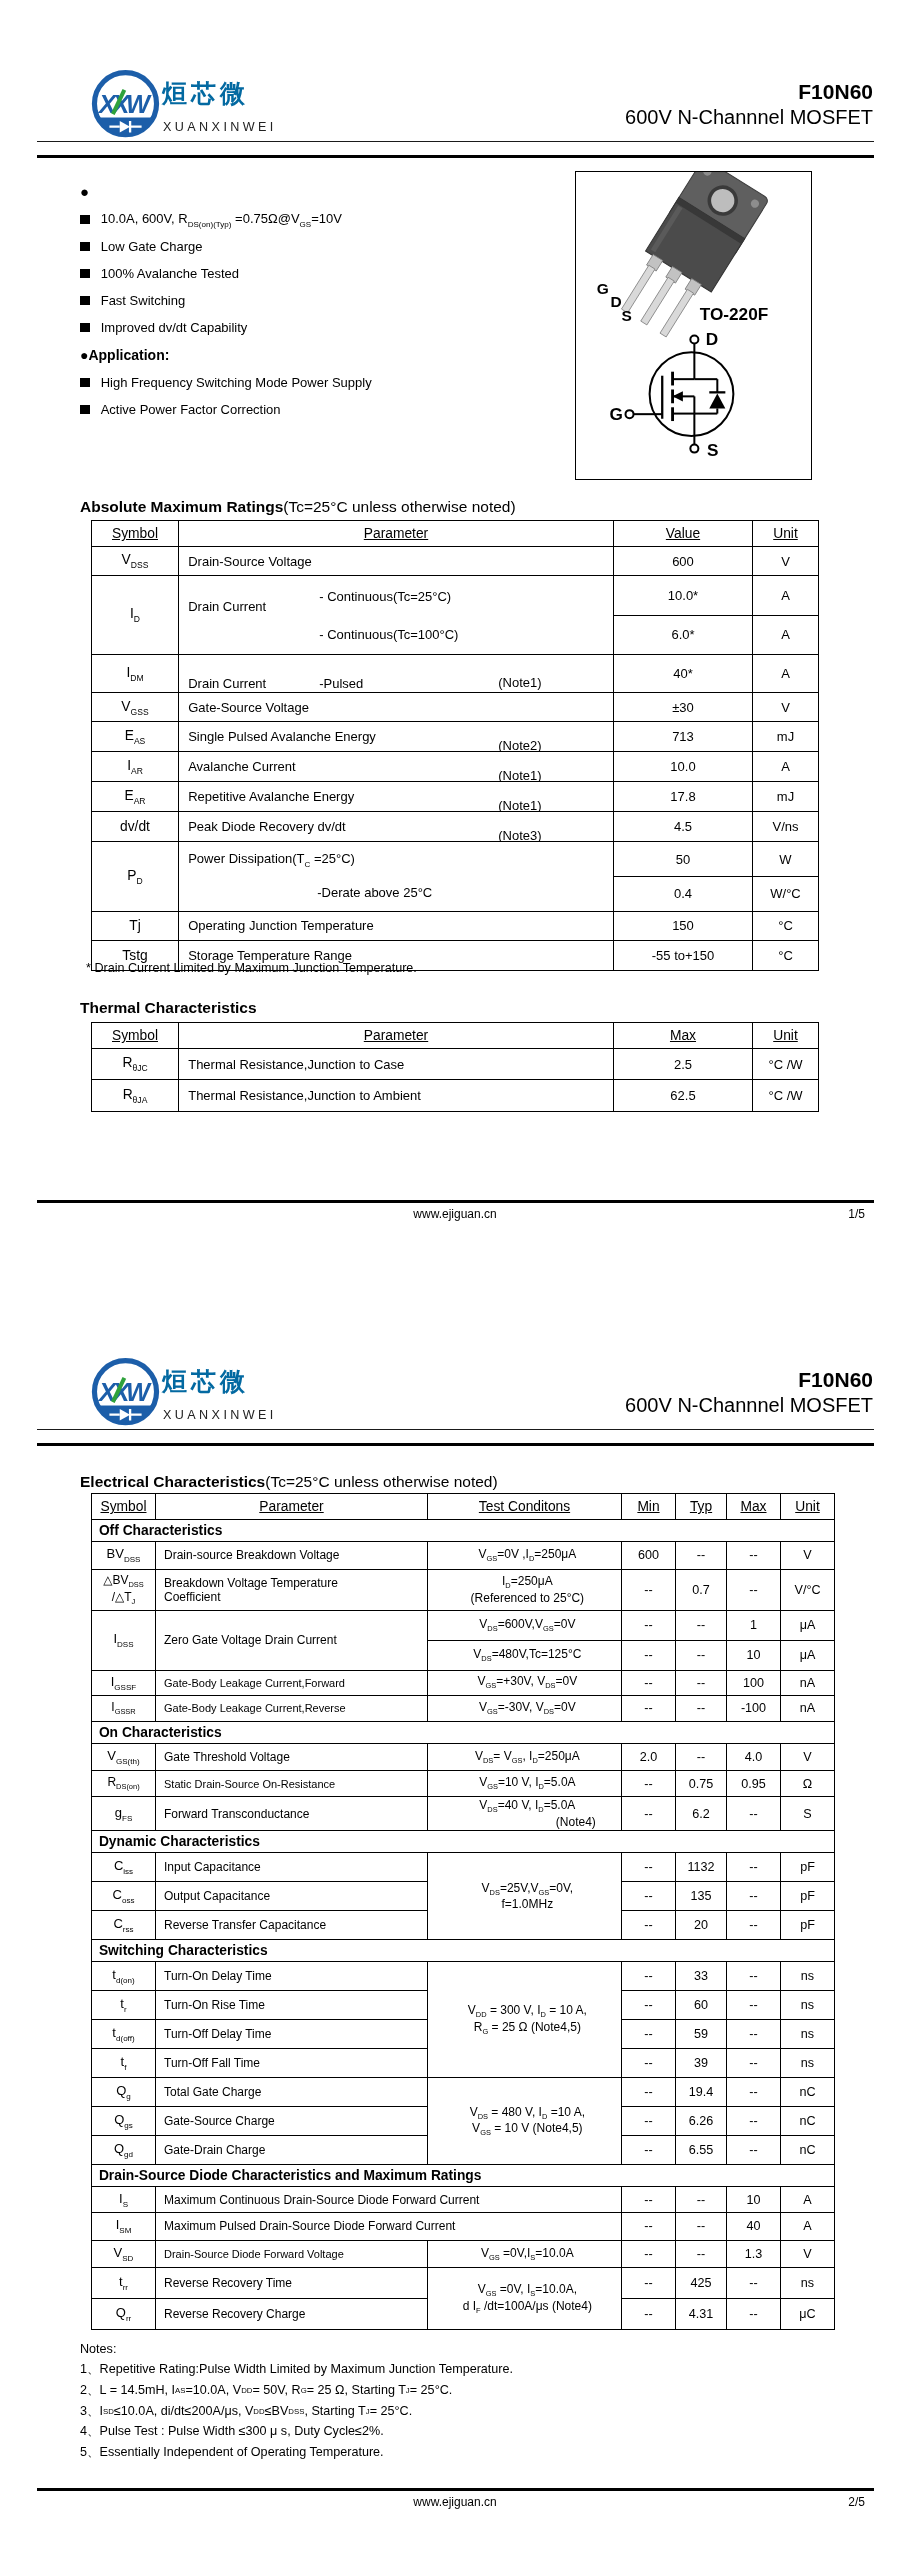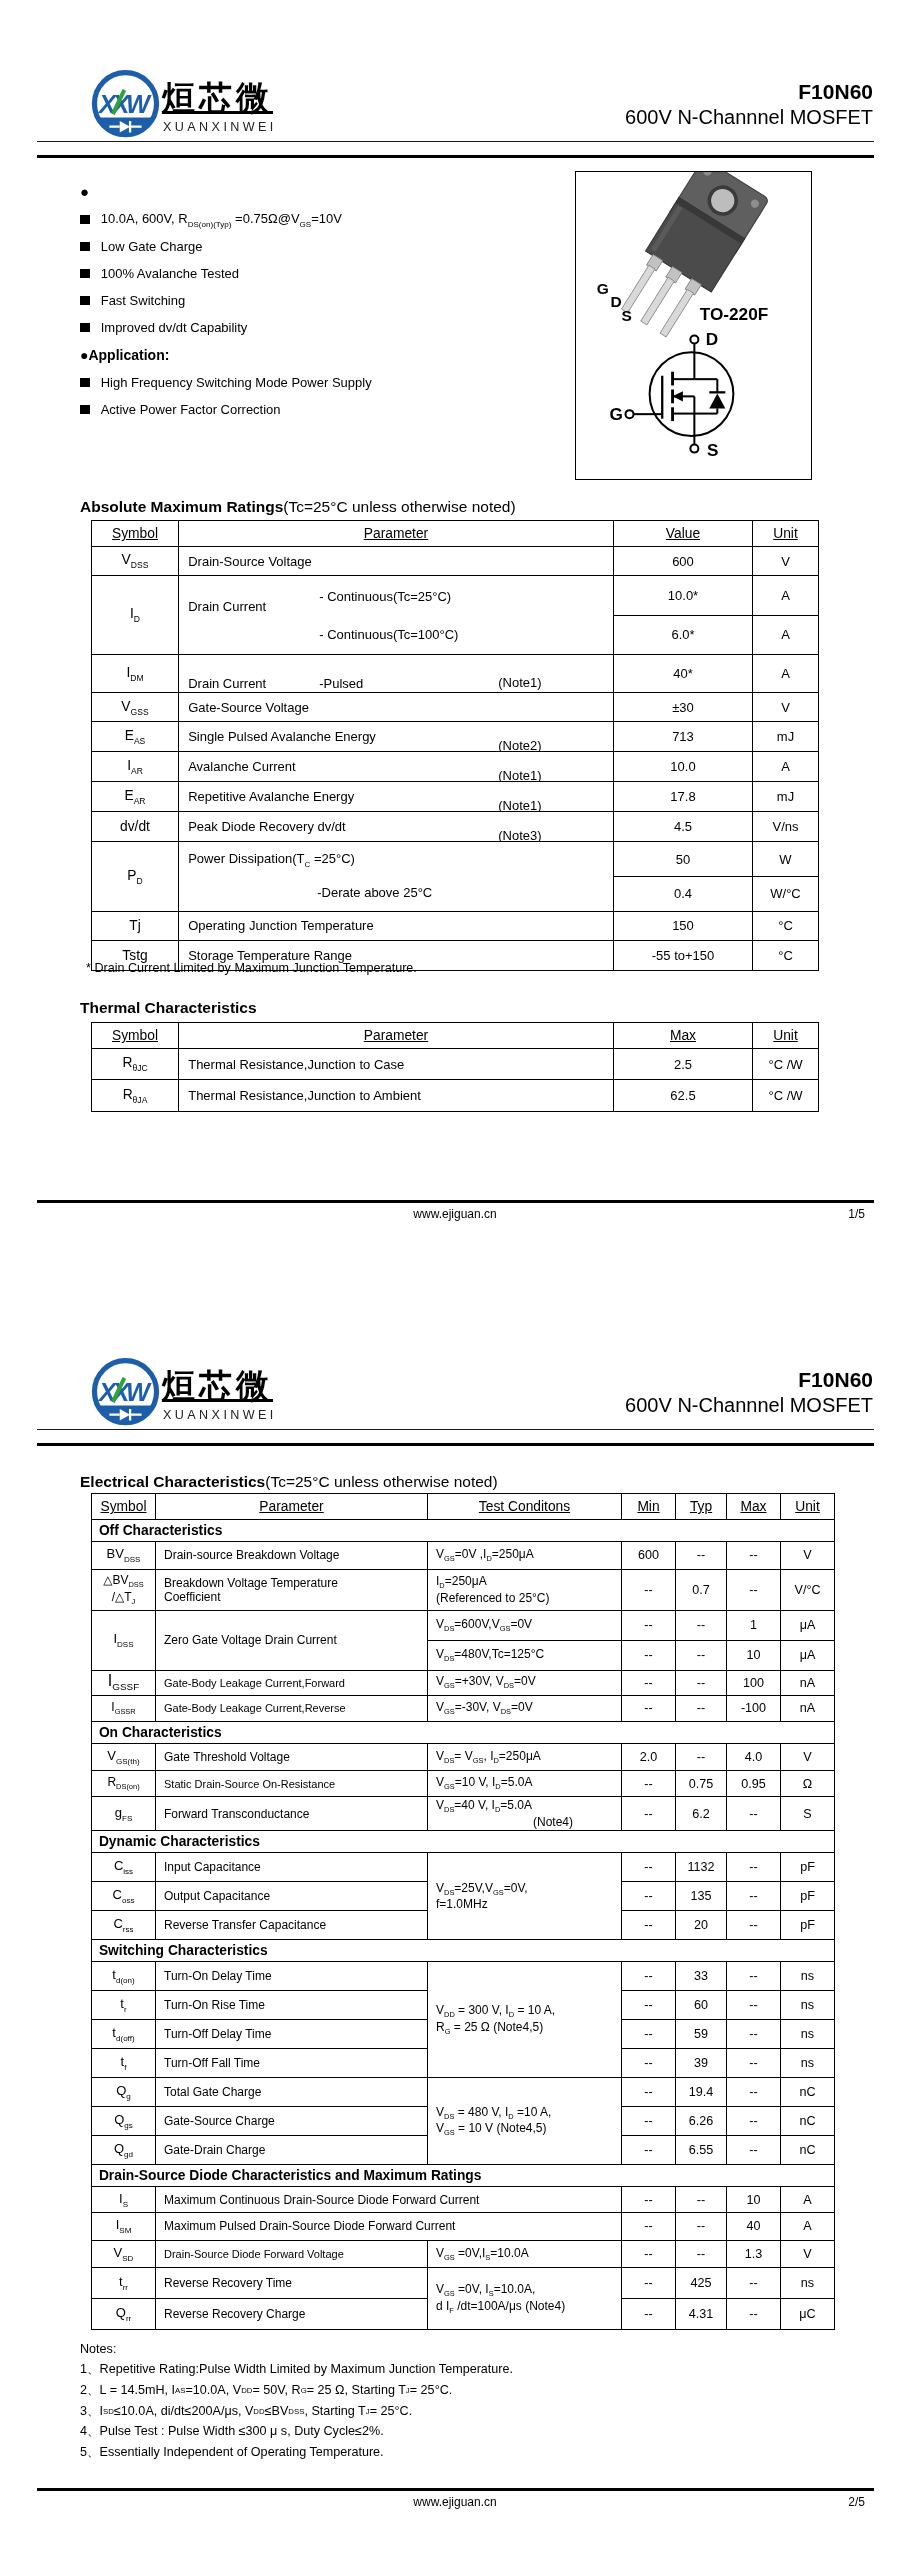--- a/index.html
+++ b/index.html
@@ -2,21 +2,21 @@
 <html style="font-size:9.2px"><head>
 <meta charset="utf-8">
 <style>
   html,body{margin:0;padding:0;background:#ffffff;}
   .canvas{position:relative;width:910px;height:2576px;background:#fff;overflow:hidden;
           font-family:"Liberation Sans",sans-serif;color:#000;}
   .page{position:absolute;left:0;width:910px;height:1288px;background:#fff;}
   .abs{position:absolute;}
   sub{font-size:62%;}
   
-  .logo-cn{font-size:33px;font-weight:bold;letter-spacing:4px;color:#000000;line-height:1;text-decoration:underline;}
+  .logo-cn{font-size:25px;font-weight:bold;letter-spacing:4px;color:#0369a1;line-height:1;}
   .logo-en{font-size:12.6px;letter-spacing:3.4px;color:#222;font-weight:500;line-height:1;}
   .title-block{text-align:right;line-height:1.25;}
   .part-no{font-size:21px;font-weight:bold;}
   .part-family{font-size:20px;font-weight:normal;}
   .rule-thin{height:1.1px;background:#1a1a1a;}
   .rule-thick{height:3.4px;background:#000;}
   
   .feat-dot{font-size:15px;line-height:1;}
   .feat-row{font-size:13px;height:27px;display:flex;align-items:center;}
   .sq{display:inline-block;width:9.7px;height:9.7px;background:#000;margin-right:11px;flex:0 0 9.7px;}
@@ -36,21 +36,21 @@
   .dtable td.sym{font-size:13.8px;}
   .pre{white-space:pre-line;}
   .pwrap{position:relative;width:100%;}
   .pnote{position:absolute;left:310px;top:50%;transform:translateY(-50%);white-space:nowrap;margin-top:8px;}
   .ilab{display:inline-block;width:131px;margin-top:20px;}
   .pline{height:38px;display:flex;align-items:center;}
   .pdline2{padding-left:129px;}
   
   .ec td{font-size:12.6px;}
   .ec td.pl{font-size:12px;padding-left:8px;}
-  .ec td.tc{font-size:12px;text-align:left;padding-left:8px;}
+  .ec td.tc{font-size:12px;text-align:center;padding-left:8px;}
   .ec td.sym{font-size:13px;}
   .ec td.sect{font-size:13.8px;font-weight:bold;text-align:left;padding-left:6.9px;}
   .tnote{padding-left:97px;}
   
   .fineprint{font-size:12.6px;}
   .note-line{font-size:12.6px;height:20.6px;display:flex;align-items:center;white-space:nowrap;}
   .footer-site{font-size:12px;text-align:center;width:100%;}
   .footer-page{font-size:12px;}
 </style>
 </head>
@@ -432,21 +432,21 @@
         <td>μA</td>
       </tr>
       <tr style="height:30px;">
         <td class="tc">V<sub>DS</sub>=480V,Tc=125°C</td>
         <td>--</td>
         <td>--</td>
         <td>10</td>
         <td>μA</td>
       </tr>
       <tr style="height:25px;">
-        <td class="sym" style="font-size:16px;">I<sub>GSSF</sub></td>
+        <td class="sym" style="font-size:13px;">I<sub>GSSF</sub></td>
         <td class="pl" style="font-size:11px;">Gate-Body Leakage Current,Forward</td>
         <td class="tc">V<sub>GS</sub>=+30V, V<sub>DS</sub>=0V</td>
         <td>--</td>
         <td>--</td>
         <td>100</td>
         <td>nA</td>
       </tr>
       <tr style="height:26px;">
         <td class="sym" style="font-size:12px;">I<sub>GSSR</sub></td>
         <td class="pl" style="font-size:11px;">Gate-Body Leakage Current,Reverse</td>

